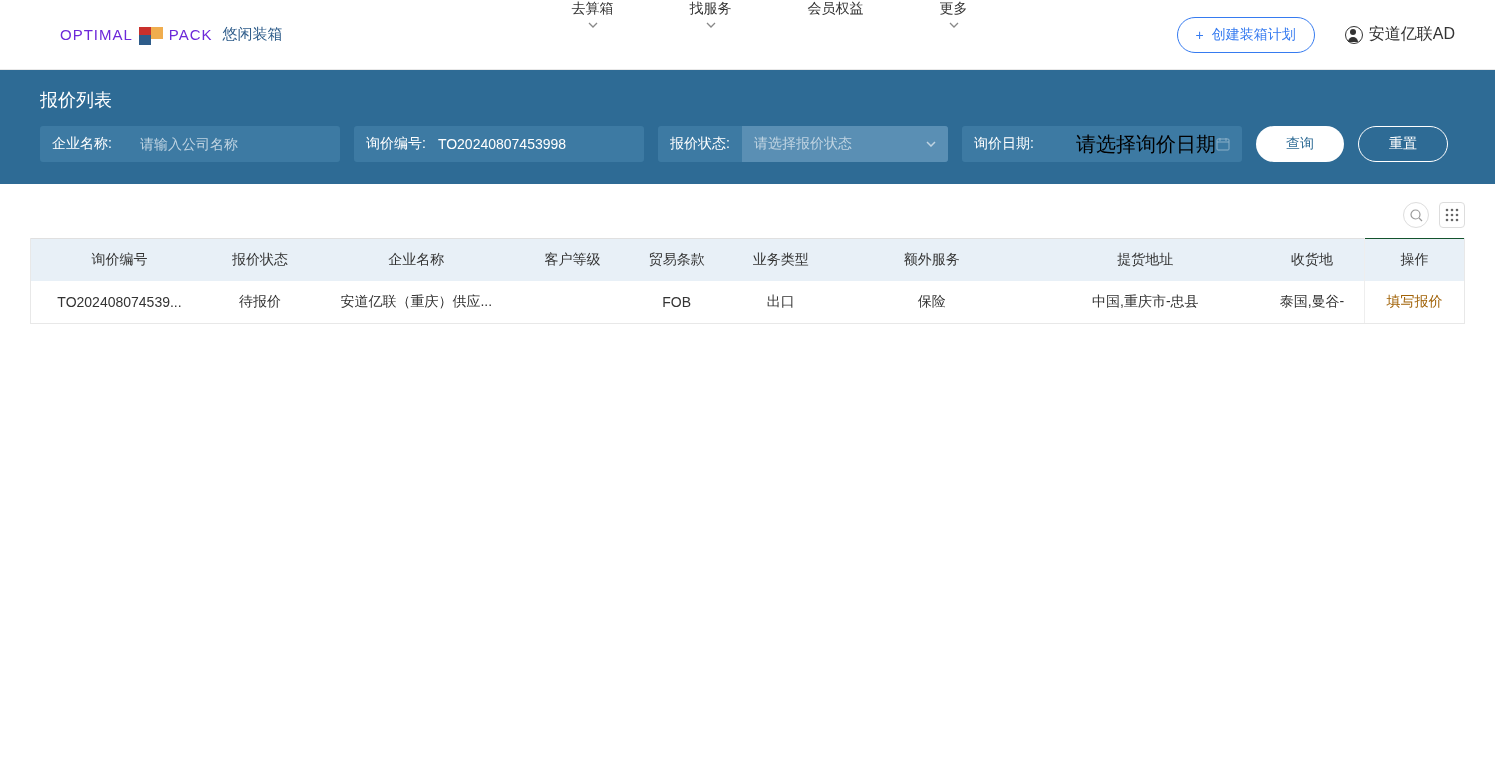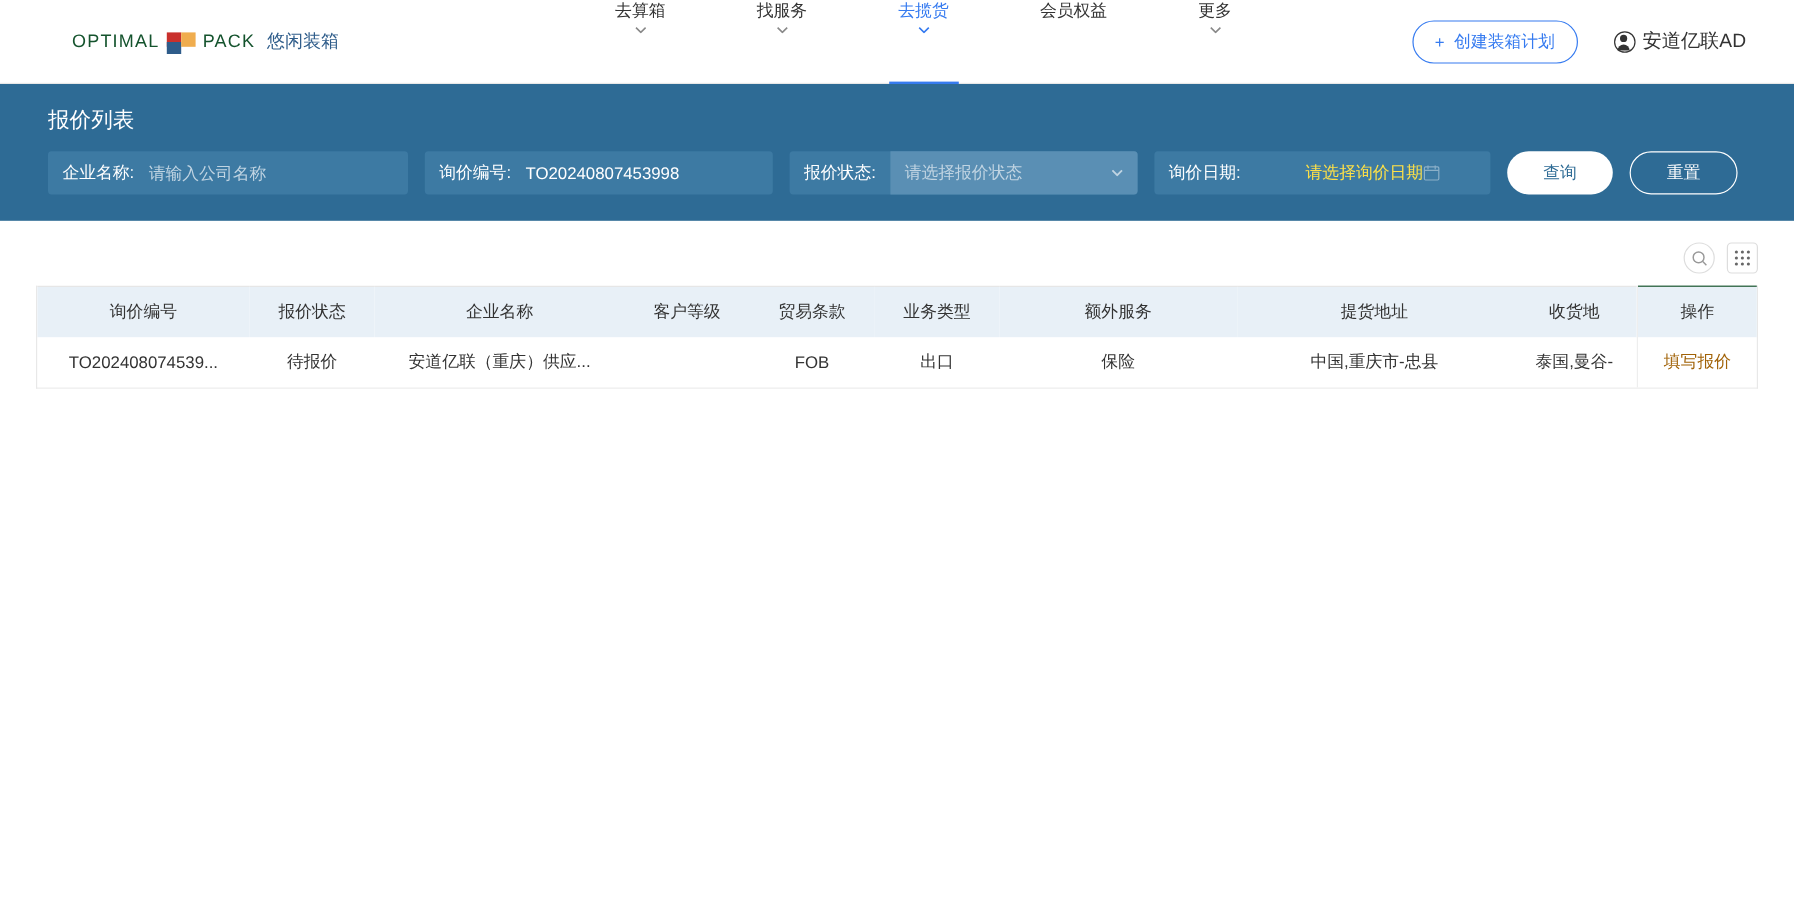--- a/index.html
+++ b/index.html
@@ -4,21 +4,21 @@
   <style>
     * { margin: 0; padding: 0; box-sizing: border-box; }
     body { font-family: "Microsoft YaHei", -apple-system, sans-serif; background: #fff; color: #333; }
     
     .header { display: flex; align-items: center; height: 70px; border-bottom: 1px solid #e8e8e8; padding: 0 40px 0 60px; }
     .logo-wrap { display: flex; align-items: center; gap: 6px; margin-right: 80px; }
     .logo-icon { width: 24px; height: 24px; position: relative; }
     .logo-icon::before { content: ''; position: absolute; width: 12px; height: 12px; background: #c9302c; top: 4px; left: 0; }
     .logo-icon::after { content: ''; position: absolute; width: 12px; height: 12px; background: #f0ad4e; top: 4px; right: 0; }
     .logo-icon .lb { position: absolute; width: 12px; height: 10px; background: #2e5c8a; bottom: 2px; left: 0; }
-    .logo-text-en { font-size: 15px; color: #14532d; letter-spacing: 1px; font-weight: 500; }
+    .logo-text-en { font-size: 15px; color: #6d28d9; letter-spacing: 1px; font-weight: 500; }
     .logo-text-cn { font-size: 15px; color: #2e5c8a; margin-left: 4px; }
     
     .nav { display: flex; gap: 60px; align-items: center; flex: 1; justify-content: center; }
     .nav-item { display: flex; align-items: center; gap: 4px; font-size: 14px; color: #333; cursor: pointer; height: 70px; padding: 0 8px; flex-direction: column; }
     .nav-item.active { color: #367bf0; border-bottom: 2px solid #367bf0; }
     .chevron { width: 10px; height: 6px; }
     
     .header-actions { display: flex; align-items: center; gap: 30px; }
     .create-btn { display: flex; align-items: center; gap: 8px; border: 1px solid #367bf0; color: #367bf0; padding: 8px 18px; border-radius: 20px; cursor: pointer; font-size: 14px; }
     .plus-icon { font-size: 14px; }
@@ -27,28 +27,28 @@
     .user-icon::before { content: ''; position: absolute; width: 6px; height: 6px; border-radius: 50%; background: #333; top: 2px; left: 4.5px; }
     .user-icon::after { content: ''; position: absolute; width: 10px; height: 5px; border-radius: 5px 5px 0 0; background: #333; bottom: 1px; left: 2.5px; }
     
     .filter-bar { background: #2e6b95; padding: 18px 40px 22px; }
     .filter-title { color: #fff; font-size: 18px; font-weight: 500; margin-bottom: 14px; }
     .filter-row { display: flex; gap: 14px; align-items: center; }
     .filter-group { display: flex; align-items: center; background: #3d7aa3; border-radius: 3px; height: 36px; }
     .filter-label { color: #fff; font-size: 14px; padding: 0 12px; white-space: nowrap; }
     .filter-input { background: transparent; border: none; color: #fff; font-size: 14px; padding: 0 12px 0 0; outline: none; height: 100%; }
     .filter-input::placeholder { color: #c0d4e2; }
-    .fg-company { flex: 0 0 300px; }
+    .fg-company { flex: 0 0 300px; gap: 16px; }
     .fg-company .filter-input { width: 180px; }
     .fg-no { flex: 0 0 290px; }
     .fg-no .filter-input { width: 180px; }
     .fg-status { flex: 0 0 290px; justify-content: flex-end; }
     .status-placeholder { background: #5a8fb4; color: #c0d4e2; flex: 1; padding: 0 12px; height: 100%; display: flex; align-items: center; justify-content: space-between; border-radius: 0 3px 3px 0; font-size: 14px; }
     .fg-date { flex: 0 0 280px; }
-    .date-placeholder { color: #fde047; flex: 1; padding: 0 12px; height: 100%; display: flex; align-items: center; justify-content: center; font-size: 14px; }
+    .date-placeholder { color: #000000; flex: 1; padding: 0 12px; height: 100%; display: flex; align-items: center; justify-content: flex-end; font-size: 20px; }
     .calendar-icon { width: 14px; height: 14px; opacity: 0.6; }
     
     .btn { height: 36px; padding: 0 30px; border-radius: 18px; font-size: 14px; cursor: pointer; border: none; }
     .btn-query { background: #fff; color: #2e6b95; }
     .btn-reset { background: transparent; color: #fff; border: 1px solid #fff; }
     
     .toolbar { display: flex; justify-content: flex-end; gap: 10px; padding: 18px 30px 10px; }
     .icon-btn { width: 26px; height: 26px; border: 1px solid #ddd; border-radius: 50%; display: flex; align-items: center; justify-content: center; cursor: pointer; }
     .icon-btn.square { border-radius: 4px; }
     .search-svg { width: 13px; height: 13px; }
@@ -83,26 +83,20 @@
       <div class="nav-item">
         <span>去算箱</span>
         <svg class="chevron" viewBox="0 0 10 6">
           <path d="M1 1l4 4 4-4" stroke="#888" fill="none" stroke-width="1.3"></path>
         </svg>
       </div>
       <div class="nav-item">
         <span>找服务</span>
         <svg class="chevron" viewBox="0 0 10 6">
           <path d="M1 1l4 4 4-4" stroke="#888" fill="none" stroke-width="1.3"></path>
-        </svg>
-      </div>
-      <div class="nav-item active">
-        <span>去揽货</span>
-        <svg class="chevron" viewBox="0 0 10 6">
-          <path d="M1 1l4 4 4-4" stroke="#367bf0" fill="none" stroke-width="1.3"></path>
         </svg>
       </div>
       <div class="nav-item">
         <span>会员权益</span>
       </div>
       <div class="nav-item">
         <span>更多</span>
         <svg class="chevron" viewBox="0 0 10 6">
           <path d="M1 1l4 4 4-4" stroke="#888" fill="none" stroke-width="1.3"></path>
         </svg>

